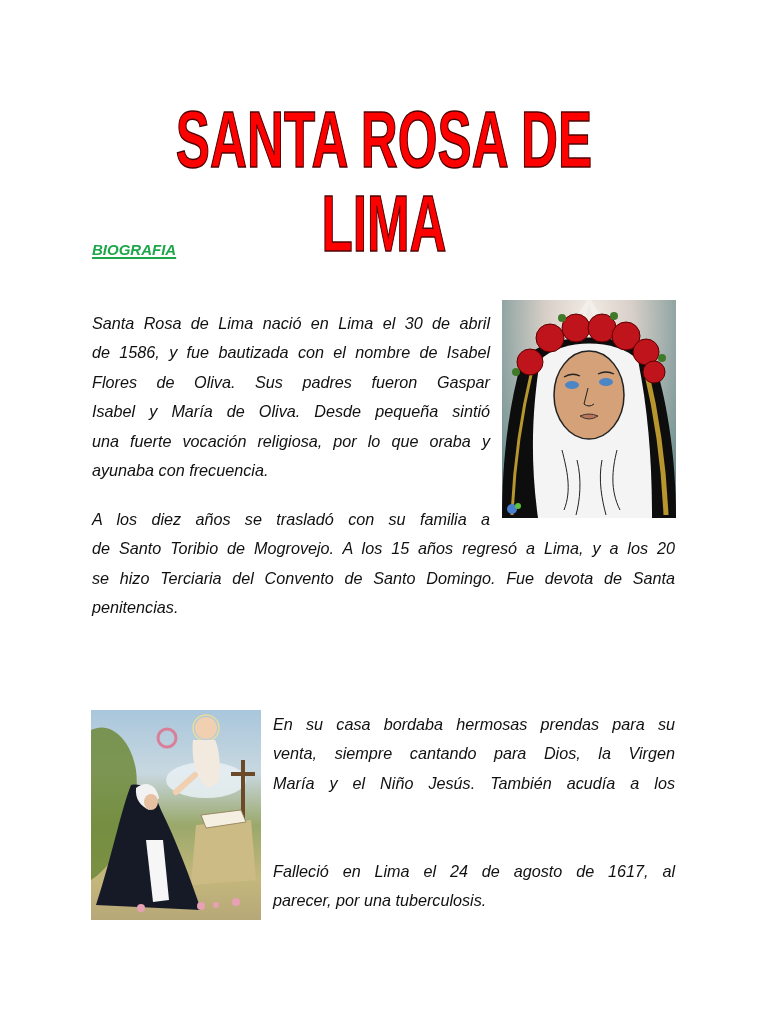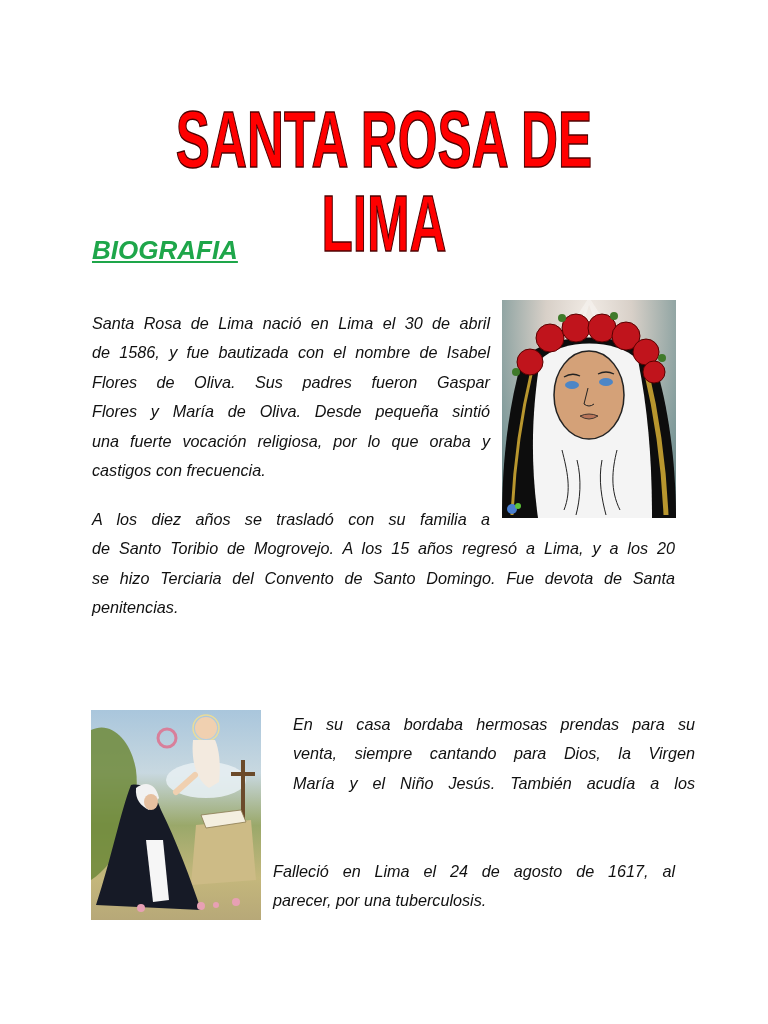--- a/index.html
+++ b/index.html
@@ -9,31 +9,31 @@
   .title {
     position:absolute; left:0; top:98px; width:768px; text-align:center;
     font-family:"Liberation Sans", sans-serif; font-weight:bold;
     font-size:80px; line-height:84px; color:#ff0000;
     -webkit-text-stroke:1.5px #4a0000;
     transform:scaleX(0.64); transform-origin:center top;
     letter-spacing:0px;
   }
   .subtitle {
     position:absolute; left:92px; top:238px;
-    font-weight:bold; font-style:italic; font-size:26px; line-height:24px;
+    font-weight:bold; font-style:italic; font-size:15px; line-height:24px;
     color:#1ea64a; text-decoration:underline; text-decoration-thickness:2px;
     text-underline-offset:2px;
   }
   .para {
     position:absolute; font-style:italic; font-size:16.2px; line-height:29.4px;
     text-align:justify; color:#111;
   }
   .p1 { left:92px; top:309px; width:398px; }
   .p2 { left:92px; top:505px; width:583px; }
-  .p3 { left:273px; top:710px; width:402px;margin-left:20px; }
+  .p3 { left:273px; top:710px; width:402px; }
   .p4 { left:273px; top:857px; width:402px; }
   .line { display:block; text-align:justify; text-align-last:justify; white-space:nowrap; }
   .line.end { text-align-last:left; }
   .p2 .first { width:398px; }
 
   .img1 {
     position:absolute; left:502px; top:300px; width:174px; height:218px; overflow:hidden;
     background:radial-gradient(ellipse at 50% 10%, #f2ece6 0%, #d8d0c8 35%, #7f9a9a 80%, #546e70 100%);
   }
   .img2 {
@@ -47,23 +47,23 @@
 <div>
 
   <h1 class="title">SANTA ROSA DE LIMA</h1>
 
   <h2 class="subtitle">BIOGRAFIA</h2>
 
   <div class="para p1">
     <span class="line">Santa Rosa de Lima nació en Lima el 30 de abril</span>
     <span class="line">de 1586, y fue bautizada con el nombre de Isabel</span>
     <span class="line">Flores de Oliva. Sus padres fueron Gaspar</span>
-    <span class="line">Flores y María de Oliva. Desde pequeña sintió</span>
+    <span class="line">Isabel y María de Oliva. Desde pequeña sintió</span>
     <span class="line">una fuerte vocación religiosa, por lo que oraba y</span>
-    <span class="line end">castigos con frecuencia.</span>
+    <span class="line end">ayunaba con frecuencia.</span>
   </div>
 
   <div class="img1">
     <svg width="174" height="218" viewBox="0 0 174 218">
 
       <g opacity="0.35" stroke="#ffffff" stroke-width="3">
         <line x1="87" y1="0" x2="10" y2="120"></line>
           <line x1="87" y1="0" x2="164" y2="120"></line>
         <line x1="87" y1="0" x2="40" y2="150"></line>
           <line x1="87" y1="0" x2="140" y2="150"></line>

